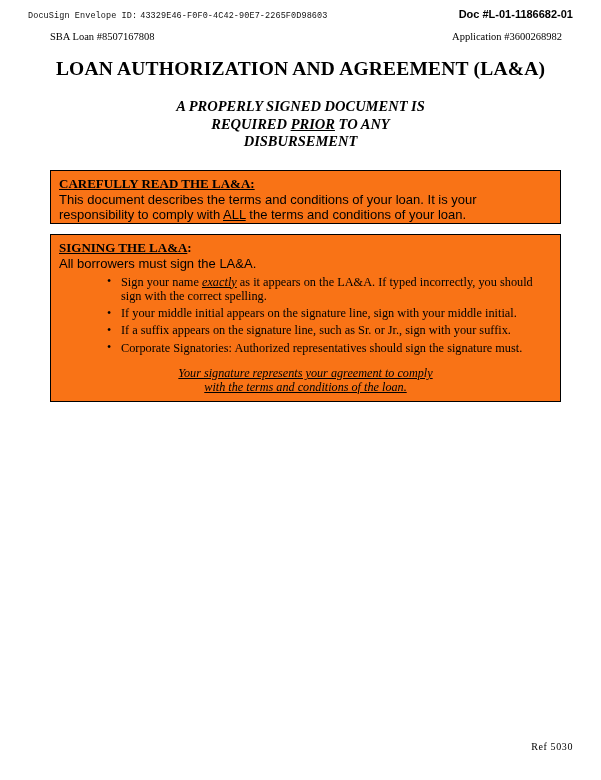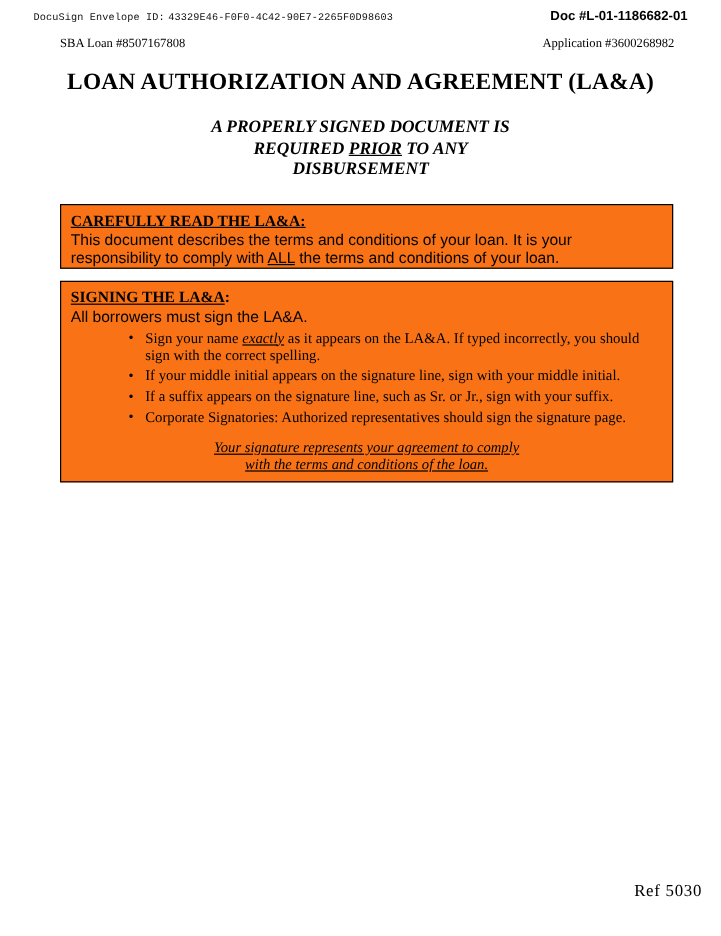--- a/index.html
+++ b/index.html
@@ -151,24 +151,24 @@
     font-style: italic;
     font-size: 12.2px;
     line-height: 14.5px;
     text-decoration: underline;
   }
   .closing-note span { display: block; }
 
   
   .footer-ref {
     position: absolute;
-    right: 16px;
+    right: 28px;
     bottom: 28px;
     font-family: "Liberation Serif", serif;
-    font-size: 14px;
+    font-size: 10px;
     letter-spacing: 0.6px;
   }
 </style>
 </head>
 <body>
 
 <div class="page">
 
   <div class="docusign-bar">
     <div class="docusign-left">
@@ -199,21 +199,21 @@
 
   <div class="box" id="box-sign">
     <div class="box-inner">
       <div class="box-heading"><span class="u">SIGNING THE LA&amp;A</span><span>:</span></div>
       <div class="box-body">All borrowers must sign the LA&amp;A.</div>
 
       <ul class="sign-list">
         <li><span>Sign your name </span><span class="i">exactly</span><span> as it appears on the LA&amp;A. If typed incorrectly, you should sign with the correct spelling.</span></li>
         <li><span>If your middle initial appears on the signature line, sign with your middle initial.</span></li>
         <li><span>If a suffix appears on the signature line, such as Sr. or Jr., sign with your suffix.</span></li>
-        <li><span>Corporate Signatories: Authorized representatives should sign the signature page.</span></li>
+        <li><span>Corporate Signatories: Authorized representatives should sign the signature must.</span></li>
       </ul>
 
       <div class="closing-note">
         <span>Your signature represents your agreement to comply</span>
         <span>with the terms and conditions of the loan.</span>
       </div>
     </div>
   </div>
 
   <div class="footer-ref">Ref 5030</div>

